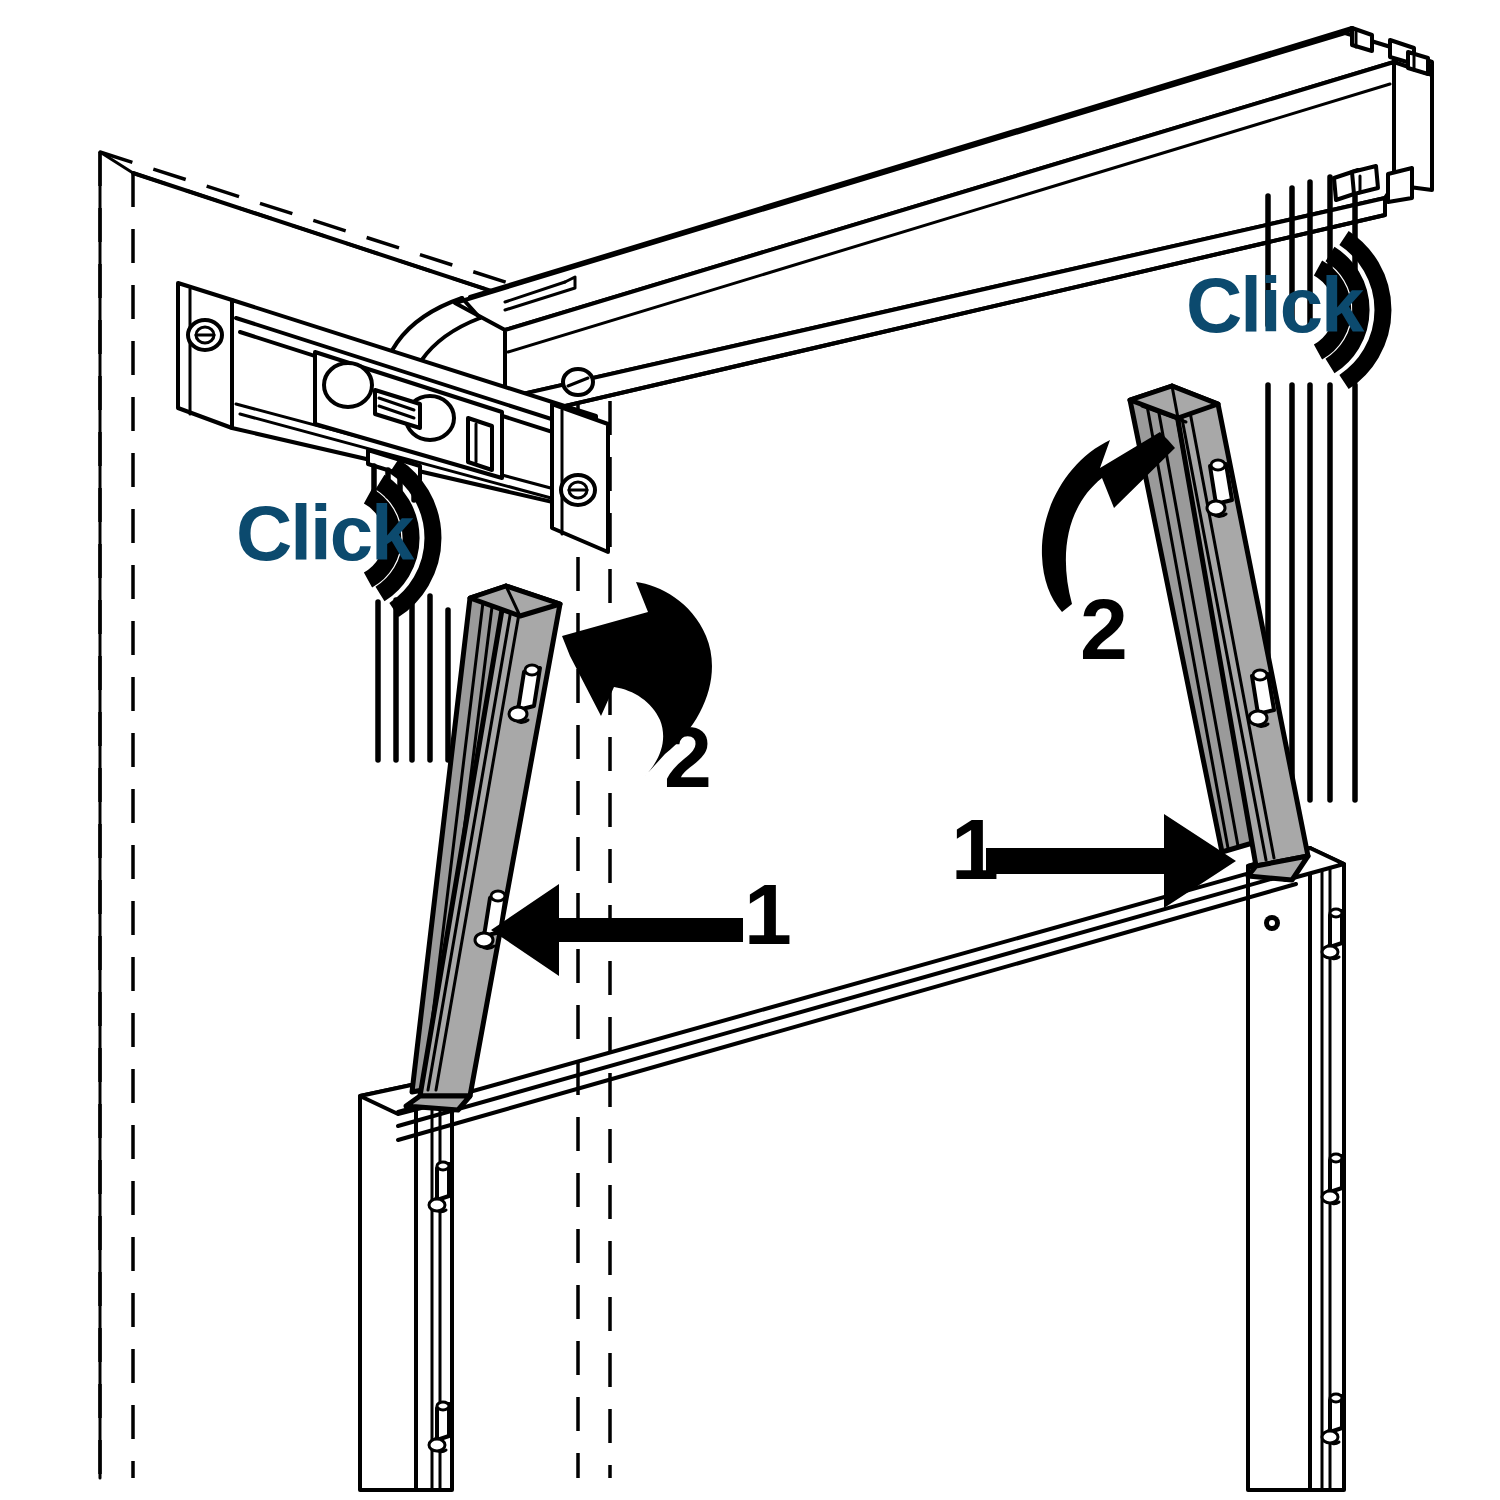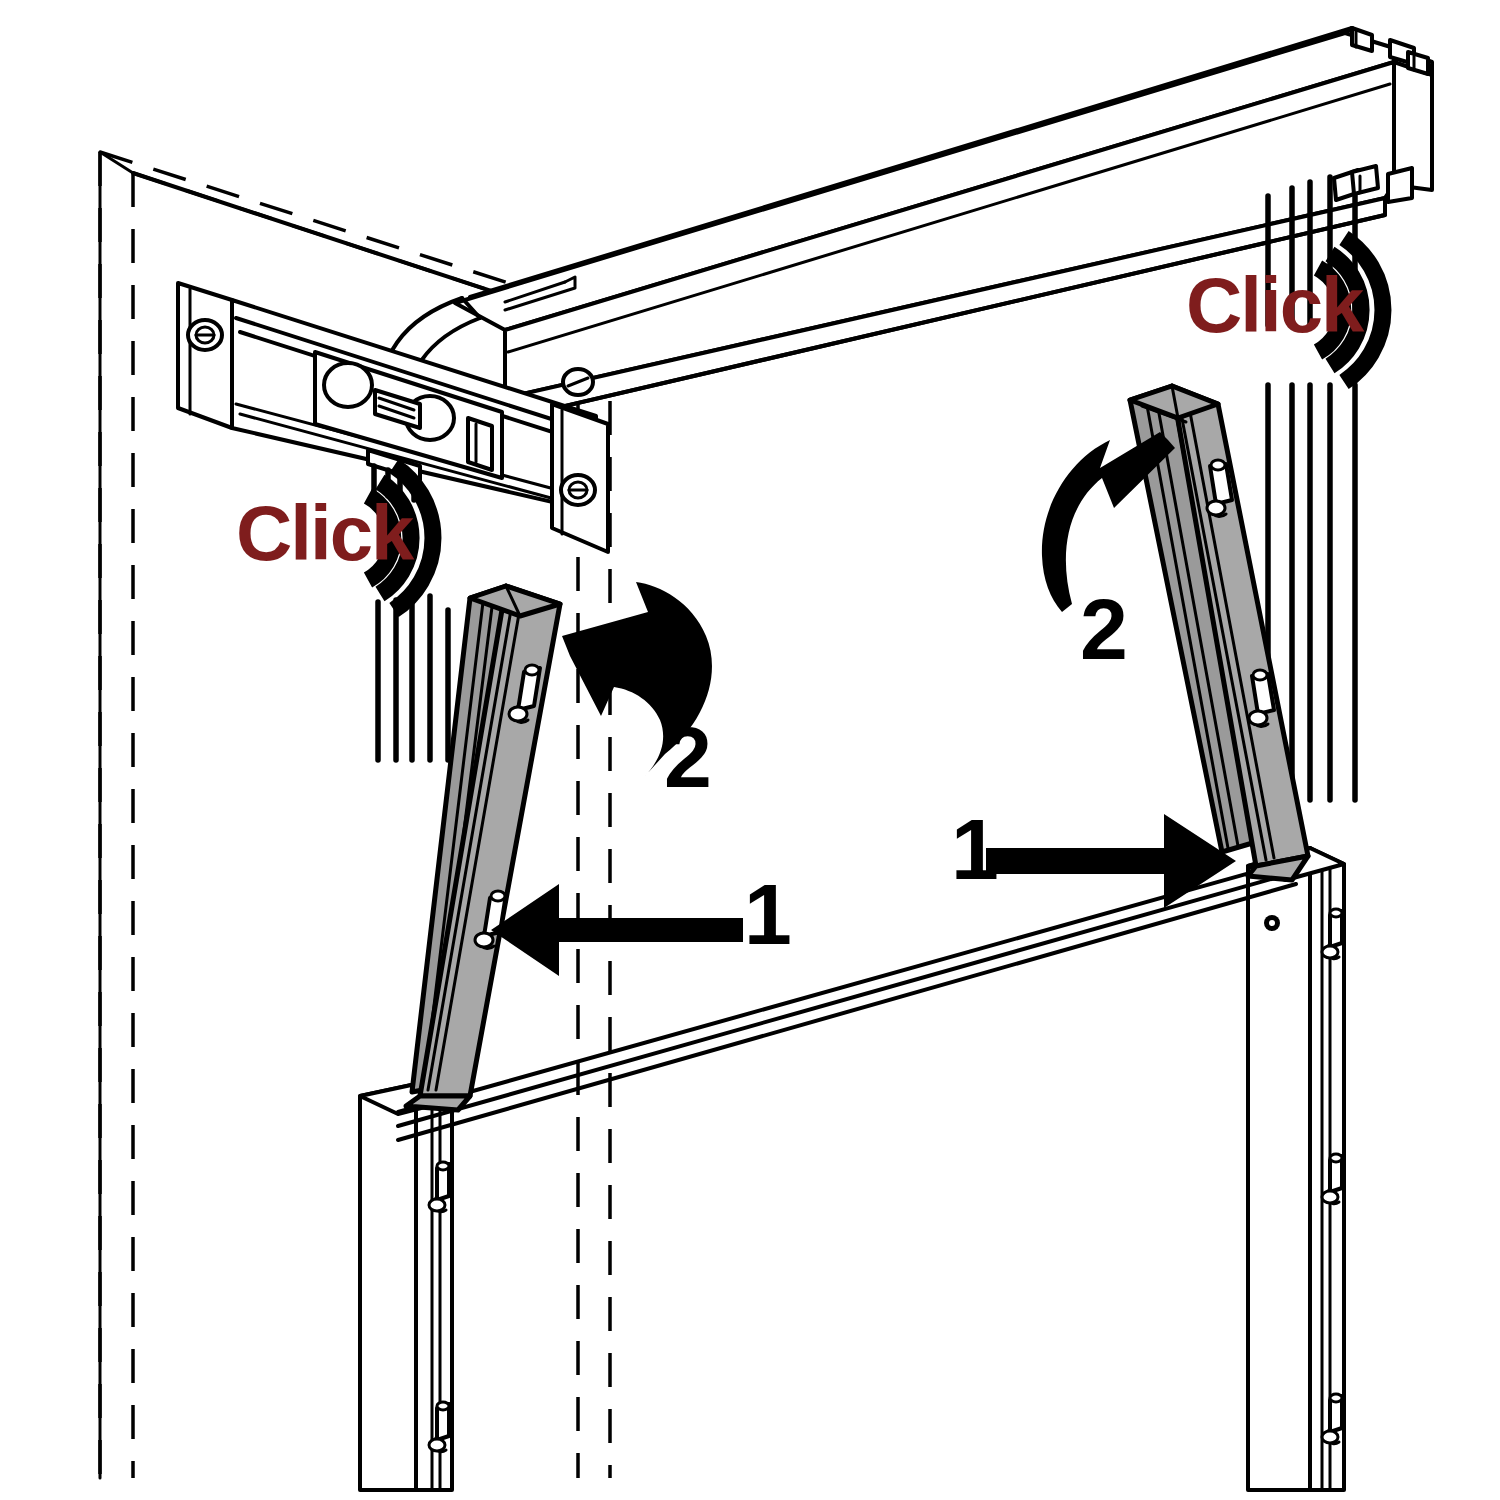--- a/index.html
+++ b/index.html
@@ -23,21 +23,21 @@
     left: 0;
     width: 1500px;
     height: 1500px;
   }
   .click-label {
     position: absolute;
     font-family: "Liberation Sans", sans-serif;
     font-weight: bold;
     font-size: 78px;
     letter-spacing: -2px;
-    color: #7f1d1d;
+    color: #0c4a6e;
     white-space: nowrap;
     line-height: 1;
     user-select: none;
   }
   #click-left  { left: 236px; top: 494px; }
   #click-right { left: 1186px; top: 266px; }
 
   .step-num {
     position: absolute;
     font-family: "Liberation Sans", sans-serif;

